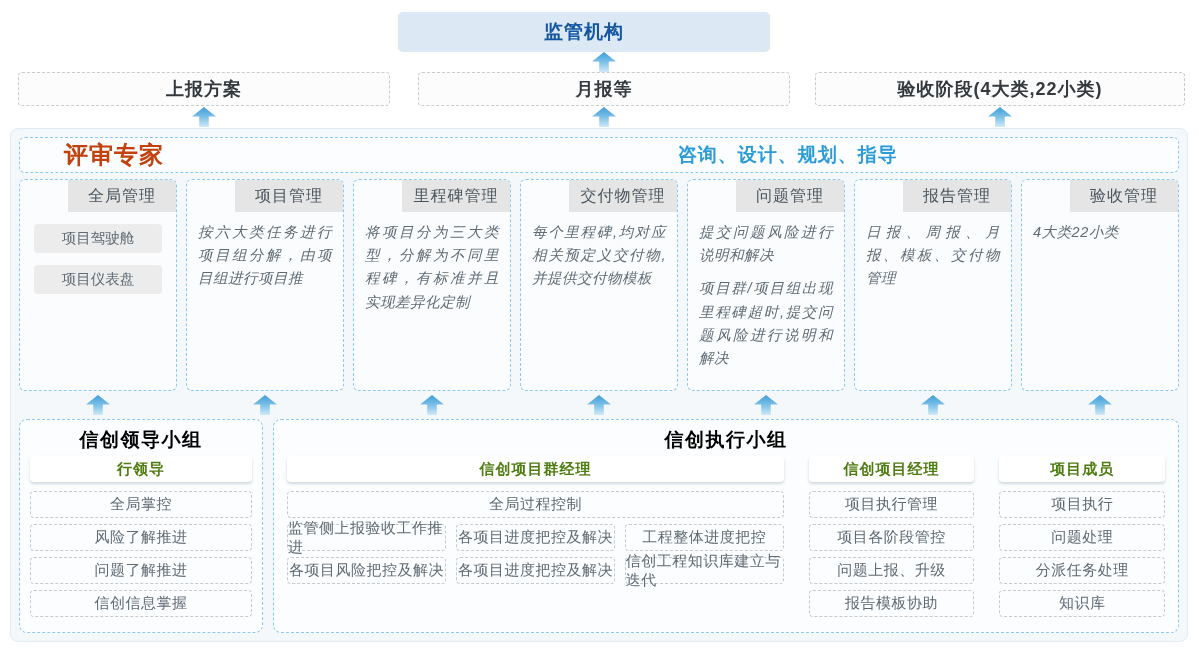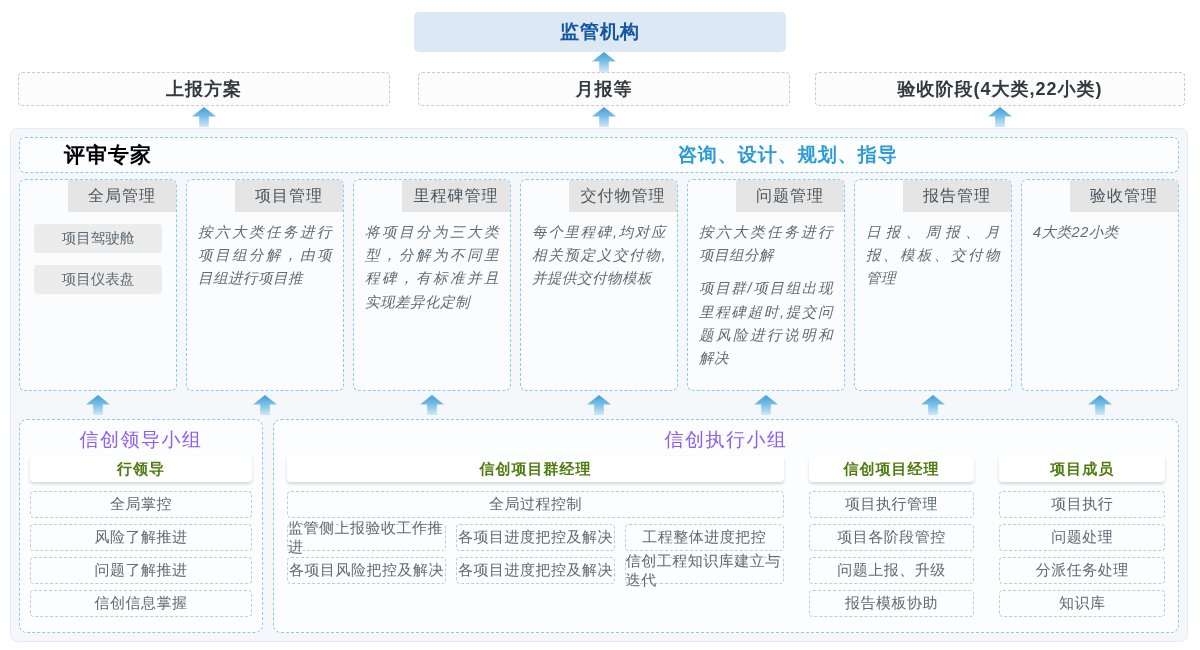--- a/index.html
+++ b/index.html
@@ -13,21 +13,21 @@
   
   .arrow{
     width:24px;height:20px;
     background:linear-gradient(180deg,#3f9ed9 0%,#7cc0e7 50%,#cfe9f8 100%);
     clip-path:polygon(50% 0,100% 48%,70% 48%,70% 100%,30% 100%,30% 48%,0 48%);
   }
   .arrow.abs{position:absolute;}
 
   
   .regulator-box{
-    position:absolute;left:414px;top:12px;width:372px;height:40px;
+    position:absolute;left:398px;top:12px;width:372px;height:40px;
     background:#dce8f4;border-radius:5px;
     display:flex;align-items:center;justify-content:center;
     font-size:19px;font-weight:700;color:#1457a0;letter-spacing:1px;
   }
   .stage-box{
     position:absolute;top:72px;height:34px;
     background:#fcfcfc;border:1.5px dashed #c9ccce;border-radius:4px;
     display:flex;align-items:center;justify-content:center;
     font-size:18px;font-weight:700;color:#34393e;letter-spacing:1px;
     box-sizing:border-box;
@@ -39,21 +39,21 @@
     background:#f5f8fa;border:1px solid #e2ecf2;border-radius:8px;
     box-sizing:border-box;padding:8px;
   }
   .band{
     position:relative;height:36px;margin-bottom:6px;
     border:1px dashed #8fc8ec;border-radius:6px;background:#fbfdff;
     box-sizing:border-box;
   }
   .band .left-label{
     position:absolute;left:44px;top:50%;transform:translateY(-50%);
-    font-size:21px;font-weight:700;color:#000000;letter-spacing:1px;
+    font-size:24px;font-weight:700;color:#c2410c;letter-spacing:1px;
   }
   .band .right-label{
     position:absolute;left:66.3%;top:50%;transform:translate(-50%,-50%);
     font-size:19px;font-weight:700;color:#2b9bd7;letter-spacing:1px;white-space:nowrap;
   }
 
   
   .cols{display:flex;gap:9px;height:212px;}
   .col{
     flex:1;border:1px dashed #8fc8ec;border-radius:6px;background:#fafcfd;
@@ -82,21 +82,21 @@
   
   .bottom-row{display:flex;gap:10px;height:214px;}
   .group{
     border:1px dashed #8fc8ec;border-radius:8px;background:#fbfdfe;
     box-sizing:border-box;padding:4px 10px 6px 10px;
   }
   .group.leader{width:244px;flex:0 0 244px;}
   .group.exec{flex:1;padding:4px 13px 6px 13px;}
   .group-title{
     height:32px;display:flex;align-items:center;justify-content:center;
-    font-size:19px;font-weight:400;color:#8b5cf6;letter-spacing:1.5px;
+    font-size:19px;font-weight:700;color:#000000;letter-spacing:1.5px;
   }
   .role-box{
     height:26px;background:#ffffff;border-radius:4px;
     box-shadow:0 2px 3px rgba(70,90,105,0.22);
     display:flex;align-items:center;justify-content:center;
     font-size:15px;font-weight:700;color:#4d7c0f;letter-spacing:1px;
     margin-bottom:9px;
   }
   .ditem{
     height:27px;border:1px dashed #c6cacd;border-radius:4px;
@@ -166,21 +166,21 @@
       <div class="col">
         <div class="col-head">交付物管理</div>
         <div class="col-body">
           <p>每个里程碑,均对应相关预定义交付物,并提供交付物模板</p>
         </div>
       </div>
 
       <div class="col">
         <div class="col-head">问题管理</div>
         <div class="col-body">
-          <p>按六大类任务进行项目组分解</p>
+          <p>提交问题风险进行说明和解决</p>
           <p>项目群/项目组出现里程碑超时,提交问题风险进行说明和解决</p>
         </div>
       </div>
 
       <div class="col">
         <div class="col-head">报告管理</div>
         <div class="col-body">
           <p>日报、周报、月报、模板、交付物管理</p>
         </div>
       </div>

